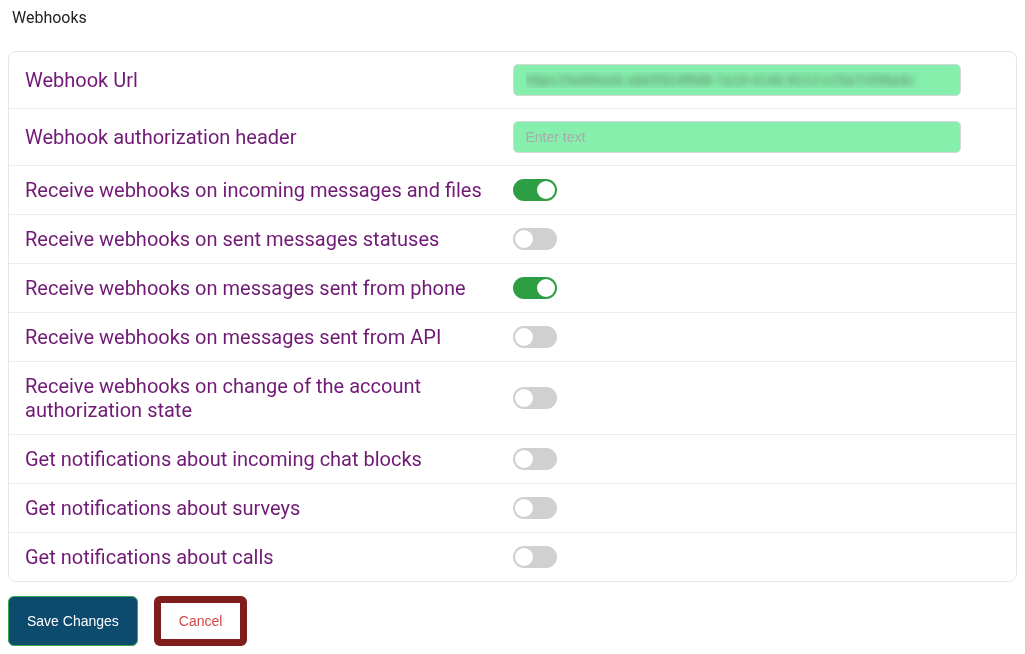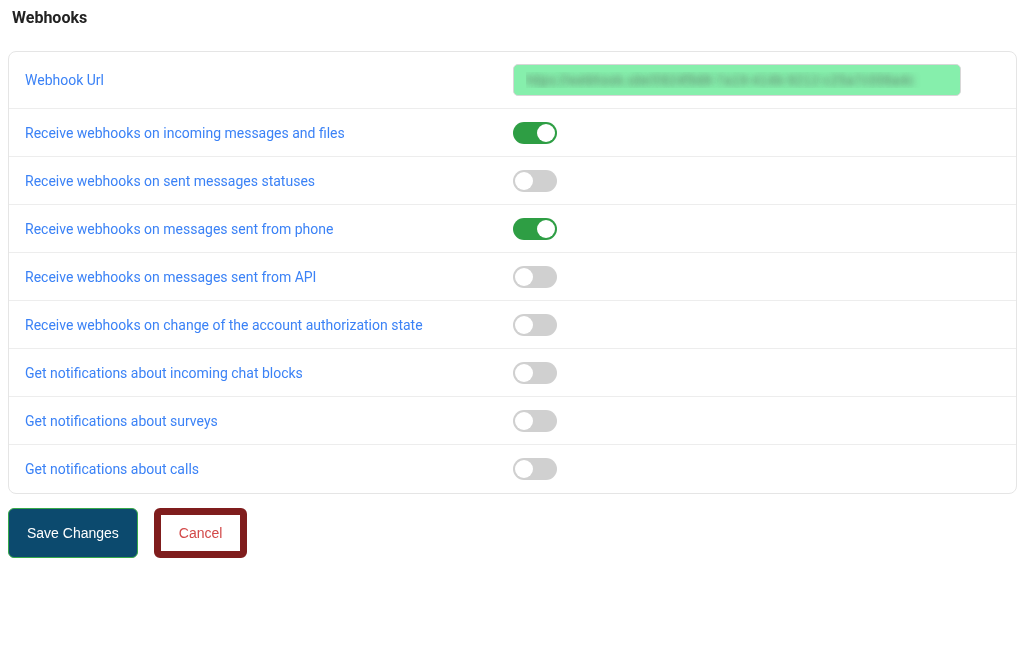--- a/index.html
+++ b/index.html
@@ -9,21 +9,21 @@
     }
     body {
       font-family: -apple-system, BlinkMacSystemFont, "Segoe UI", Roboto, Helvetica, Arial, sans-serif;
       background: #ffffff;
       padding: 8px;
       color: #333;
       font-size: 14px;
     }
     .page-title {
       font-size: 16px;
-      font-weight: 700;
+      font-weight: 400;
       color: #222;
       margin-bottom: 24px;
       padding-left: 4px;
     }
     .card {
       border: 1px solid #e5e5e5;
       border-radius: 8px;
       overflow: hidden;
       margin-bottom: 14px;
     }
@@ -33,22 +33,22 @@
       padding: 12px 16px;
       border-bottom: 1px solid #ededed;
       min-height: 48px;
     }
     .row:last-child {
       border-bottom: none;
     }
     .row .label-cell {
       width: 50%;
       flex: 0 0 50%;
-      color: #3b82f6;
-      font-size: 14px;
+      color: #701a75;
+      font-size: 20px;
     }
     .row .control-cell {
       width: 50%;
       flex: 0 0 50%;
       display: flex;
       align-items: center;
     }
     .text-input {
       width: 92%;
       height: 32px;
@@ -123,20 +123,26 @@
 
 <div class="card">
 
   <div class="row">
     <div class="label-cell">Webhook Url</div>
     <div class="control-cell">
       <input type="text" class="text-input blurred" value="https://webhook.site/0924f9d8-7a19-414b-9212-c25a7c006a4c" style="">
     </div>
   </div>
 
+  <div class="row">
+    <div class="label-cell">Webhook authorization header</div>
+    <div class="control-cell">
+      <input type="text" class="text-input" placeholder="Enter text" style="">
+    </div>
+  </div>
 
 <div class="row">
       <div class="label-cell">Receive webhooks on incoming messages and files</div>
       <div class="control-cell">
         <div class="toggle on">
           <div class="knob"></div>
         </div>
       </div>
     </div>
     <div class="row">

